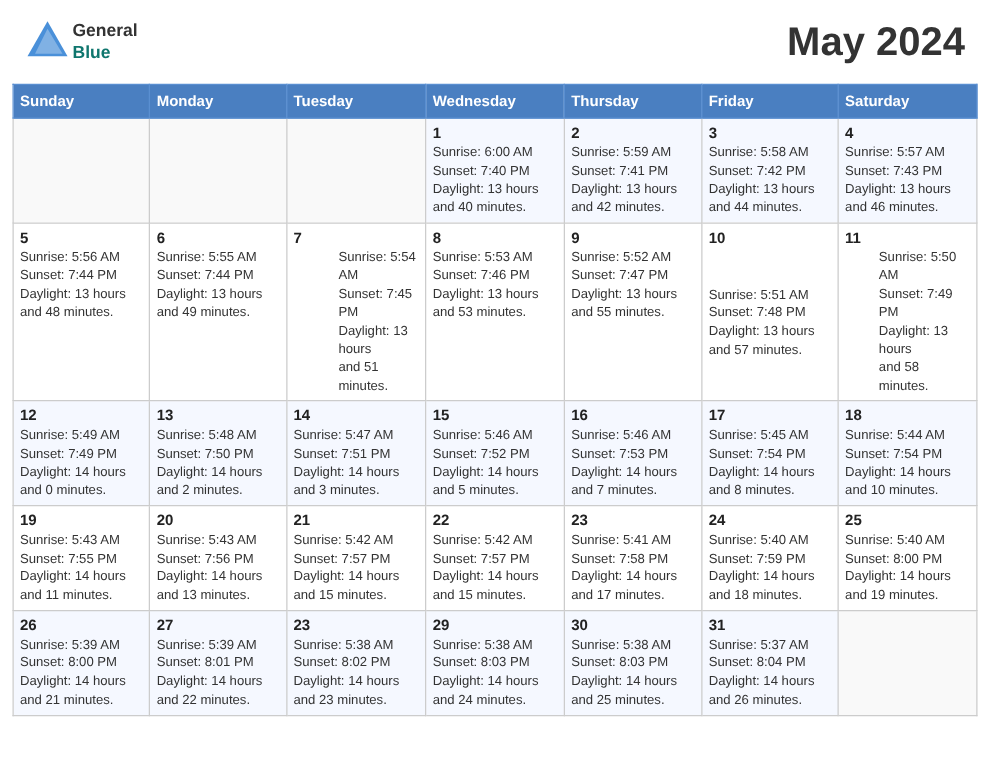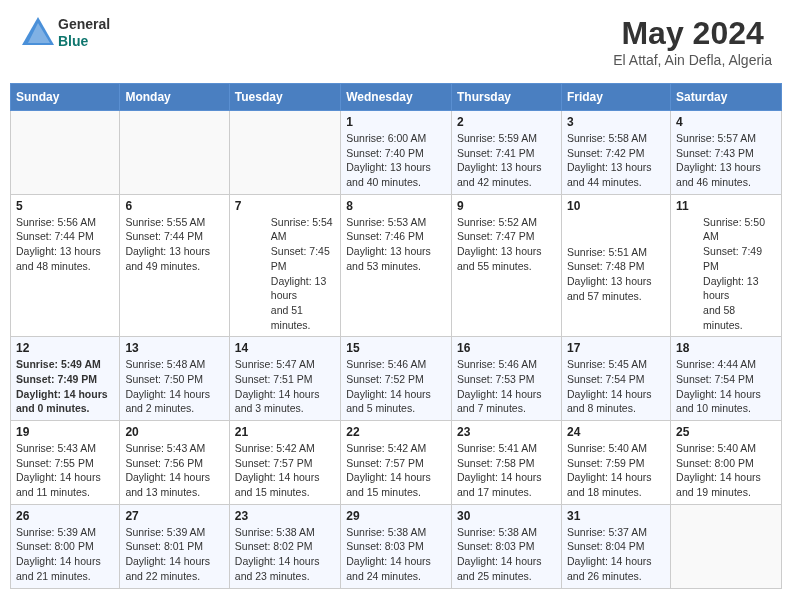--- a/index.html
+++ b/index.html
@@ -91,21 +91,20 @@
       <polygon points="18,2 34,30 2,30" fill="#4a90d9"></polygon>
       <polygon points="18,8 30,28 8,28" fill="#fff" opacity="0.3"></polygon>
     </svg>
     <div>
       <div style="font-size:14px;font-weight:bold;color:#333;line-height:1.2;">General</div>
       <div style="font-size:14px;font-weight:bold;color:#0f766e;line-height:1.2;">Blue</div>
     </div>
   </div>
   <div class="title-block">
     <div class="month-title">May 2024</div>
-    <div class="location-title">El Attaf, Ain Defla, Algeria</div>
   </div>
 </div>
 
 <table>
   <thead>
     <tr>
     <th>Sunday</th>
         <th>Monday</th>
         <th>Tuesday</th>
         <th>Wednesday</th>
@@ -195,21 +194,21 @@
           <span class="day-number">11</span>
           <div class="day-info" style="white-space: pre-line; margin-left: 27px;">Sunrise: 5:50 AM
 Sunset: 7:49 PM
 Daylight: 13 hours
 and 58 minutes.</div>
         </td>
       </tr>
       <tr>
         <td>
           <span class="day-number">12</span>
-          <div class="day-info" style="white-space: pre-line; font-weight: bold;">Sunrise: 5:49 AM
+          <div class="day-info" style="white-space: pre-line;">Sunrise: 5:49 AM
 Sunset: 7:49 PM
 Daylight: 14 hours
 and 0 minutes.</div>
         </td>
         <td>
           <span class="day-number">13</span>
           <div class="day-info" style="white-space: pre-line;">Sunrise: 5:48 AM
 Sunset: 7:50 PM
 Daylight: 14 hours
 and 2 minutes.</div>
@@ -237,21 +236,21 @@
         </td>
         <td>
           <span class="day-number">17</span>
           <div class="day-info" style="white-space: pre-line;">Sunrise: 5:45 AM
 Sunset: 7:54 PM
 Daylight: 14 hours
 and 8 minutes.</div>
         </td>
         <td>
           <span class="day-number">18</span>
-          <div class="day-info" style="white-space: pre-line;">Sunrise: 4:44 AM
+          <div class="day-info" style="white-space: pre-line;">Sunrise: 5:44 AM
 Sunset: 7:54 PM
 Daylight: 14 hours
 and 10 minutes.</div>
         </td>
       </tr>
       <tr>
         <td>
           <span class="day-number">19</span>
           <div class="day-info" style="white-space: pre-line;">Sunrise: 5:43 AM
 Sunset: 7:55 PM

